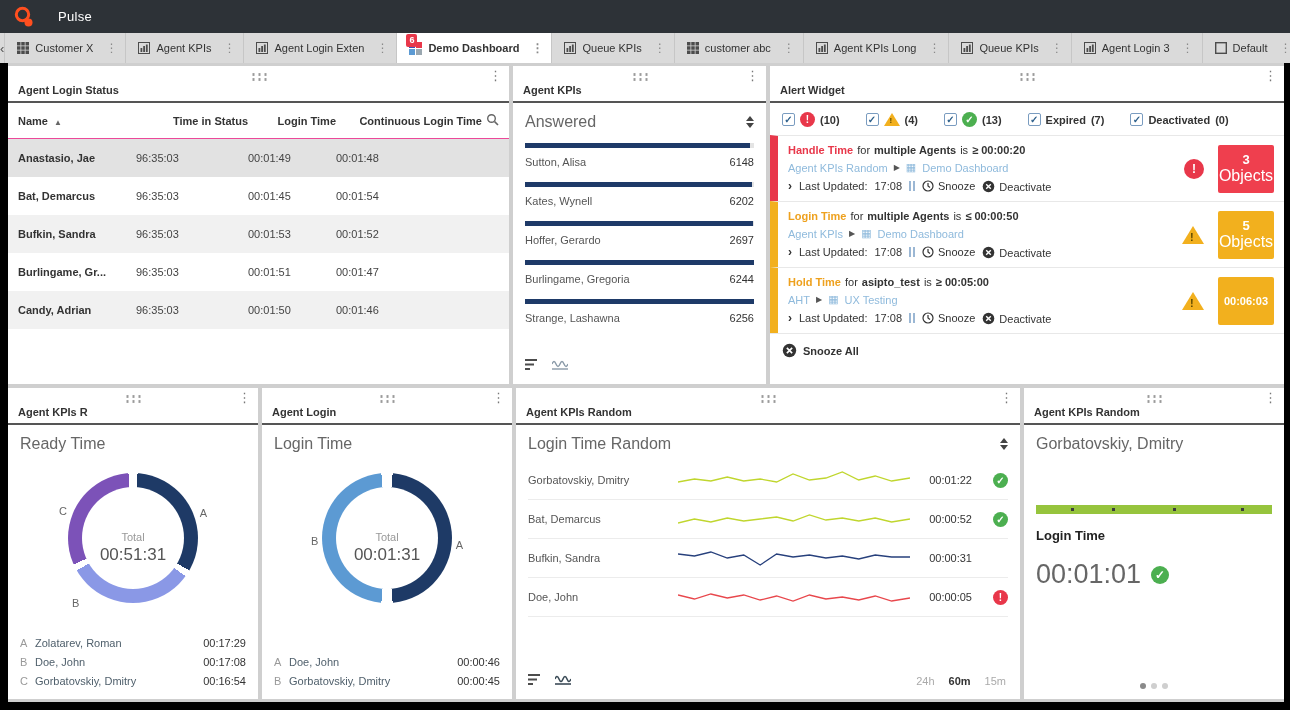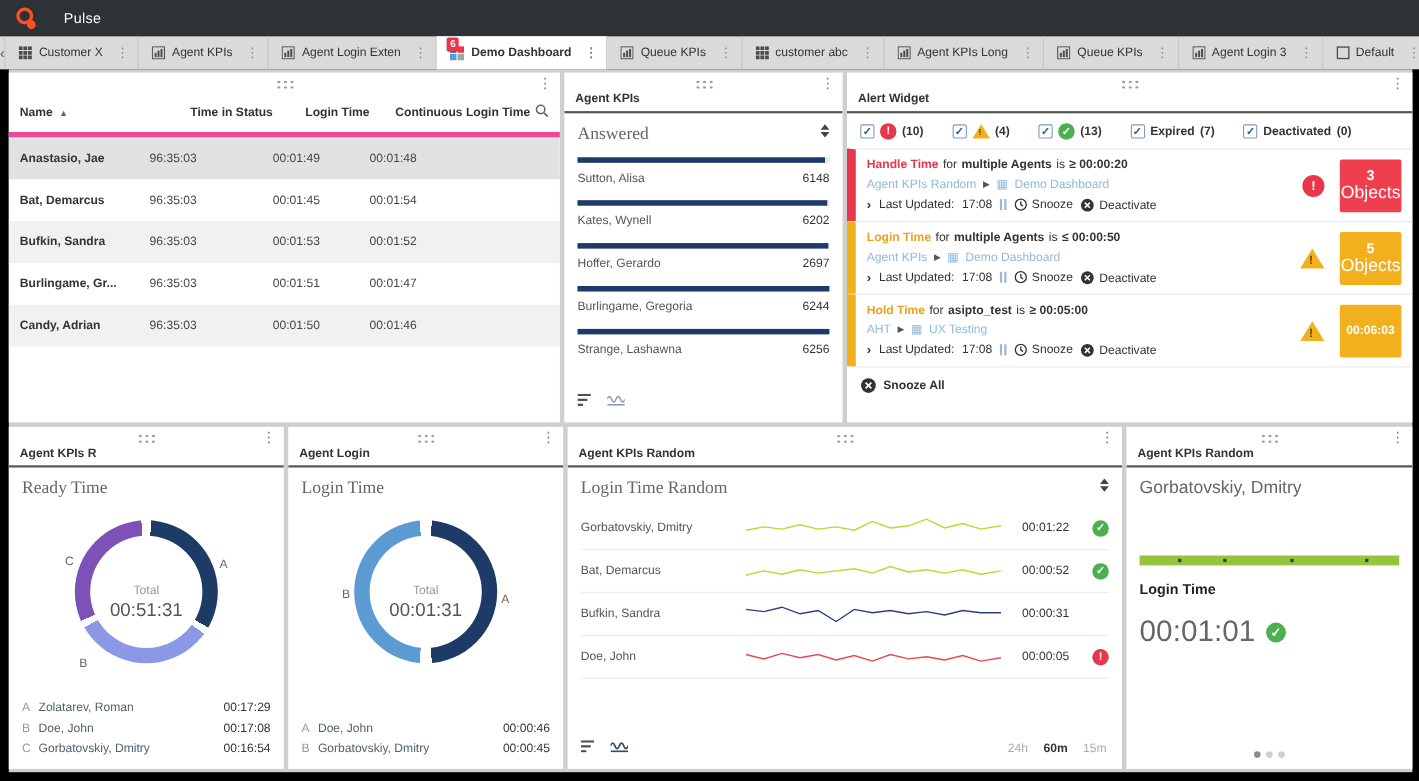--- a/index.html
+++ b/index.html
@@ -28,32 +28,32 @@
   .grid1 { display:grid; grid-template-columns:501px 253px 1fr; gap:4px; height:318px; }
   .grid2 { display:grid; grid-template-columns:250px 250px 504px 1fr; gap:4px; height:311px; margin-top:4px; }
 
   .widget { background:#fff; position:relative; overflow:hidden; }
   .whead { height:18px; position:relative; }
   .drag { position:absolute; left:50%; top:6px; transform:translateX(-50%); width:17px; height:10px;
           background-image:radial-gradient(circle, #9a9a9a 1.1px, transparent 1.3px);
           background-size:6px 5px; cursor:grab; }
   .kebab-w { position:absolute; right:7px; top:2px; color:#777; font-size:13px; cursor:pointer; }
   .wname { font-size:11px; font-weight:bold; color:#333; padding:0 10px 5px; border-bottom:2px solid #555; }
-  .wtitle-row { display:flex; justify-content:space-between; align-items:flex-start; padding:10px 12px 8px;font-family:Liberation Serif, serif; }
+  .wtitle-row { display:flex; justify-content:space-between; align-items:center; padding:10px 12px 8px; }
   .wtitle { font-size:16px; color:#666; }
   .sorticon { display:flex; flex-direction:column; cursor:pointer; }
   .tri-up { width:0; height:0; border-left:4px solid transparent; border-right:4px solid transparent;
             border-bottom:5px solid #444; margin-bottom:2px; }
   .tri-dn { width:0; height:0; border-left:4px solid transparent; border-right:4px solid transparent;
             border-top:5px solid #444; }
 
   
   .tbl-head, .tbl-row { display:grid; grid-template-columns:118px 112px 88px 146px 1fr;
                         align-items:center; font-size:11px; }
-  .tbl-head { color:#333; font-weight:bold; padding:10px 10px; border-bottom:5px solid #ec4899; }
+  .tbl-head { color:#333; font-weight:bold; padding:10px 10px; border-bottom:1px solid #ec4899; }
   .th.c-right { text-align:right; }
   .th.c-search { text-align:right; }
   .sort-asc { font-size:8px; color:#666; margin-left:6px; }
   .tbl-row { padding:13px 10px; }
   .tbl-row .rname { font-weight:bold; color:#333; }
   .tbl-row .rnum { text-align:left; color:#444; }
   .tbl-row.r0 { background:#e2e2e2; }
   .tbl-row.rodd { background:#f1f1f1; }
 
   
@@ -304,20 +304,21 @@
 
 <div class="content">
 
   <div class="grid1">
 
     <div class="widget">
       <div class="whead">
         <span class="drag"></span>
         <span class="kebab-w">⋮</span>
       </div>
+      <div class="wname">Agent Login Status</div>
 
       <div class="tbl-head">
         <span class="th"><span>Name</span><span class="sort-asc">▲</span></span>
         <span class="th c-right">Time in Status</span>
         <span class="th c-right">Login Time</span>
         <span class="th c-right">Continuous Login Time</span>
         <span class="th c-search"><svg width="13" height="13" viewBox="0 0 13 13">
               <circle cx="5.5" cy="5.5" r="3.8" fill="none" stroke="#666" stroke-width="1.4"></circle>
               <line x1="8.6" y1="8.6" x2="12" y2="12" stroke="#666" stroke-width="1.6"></line>
             </svg></span>

